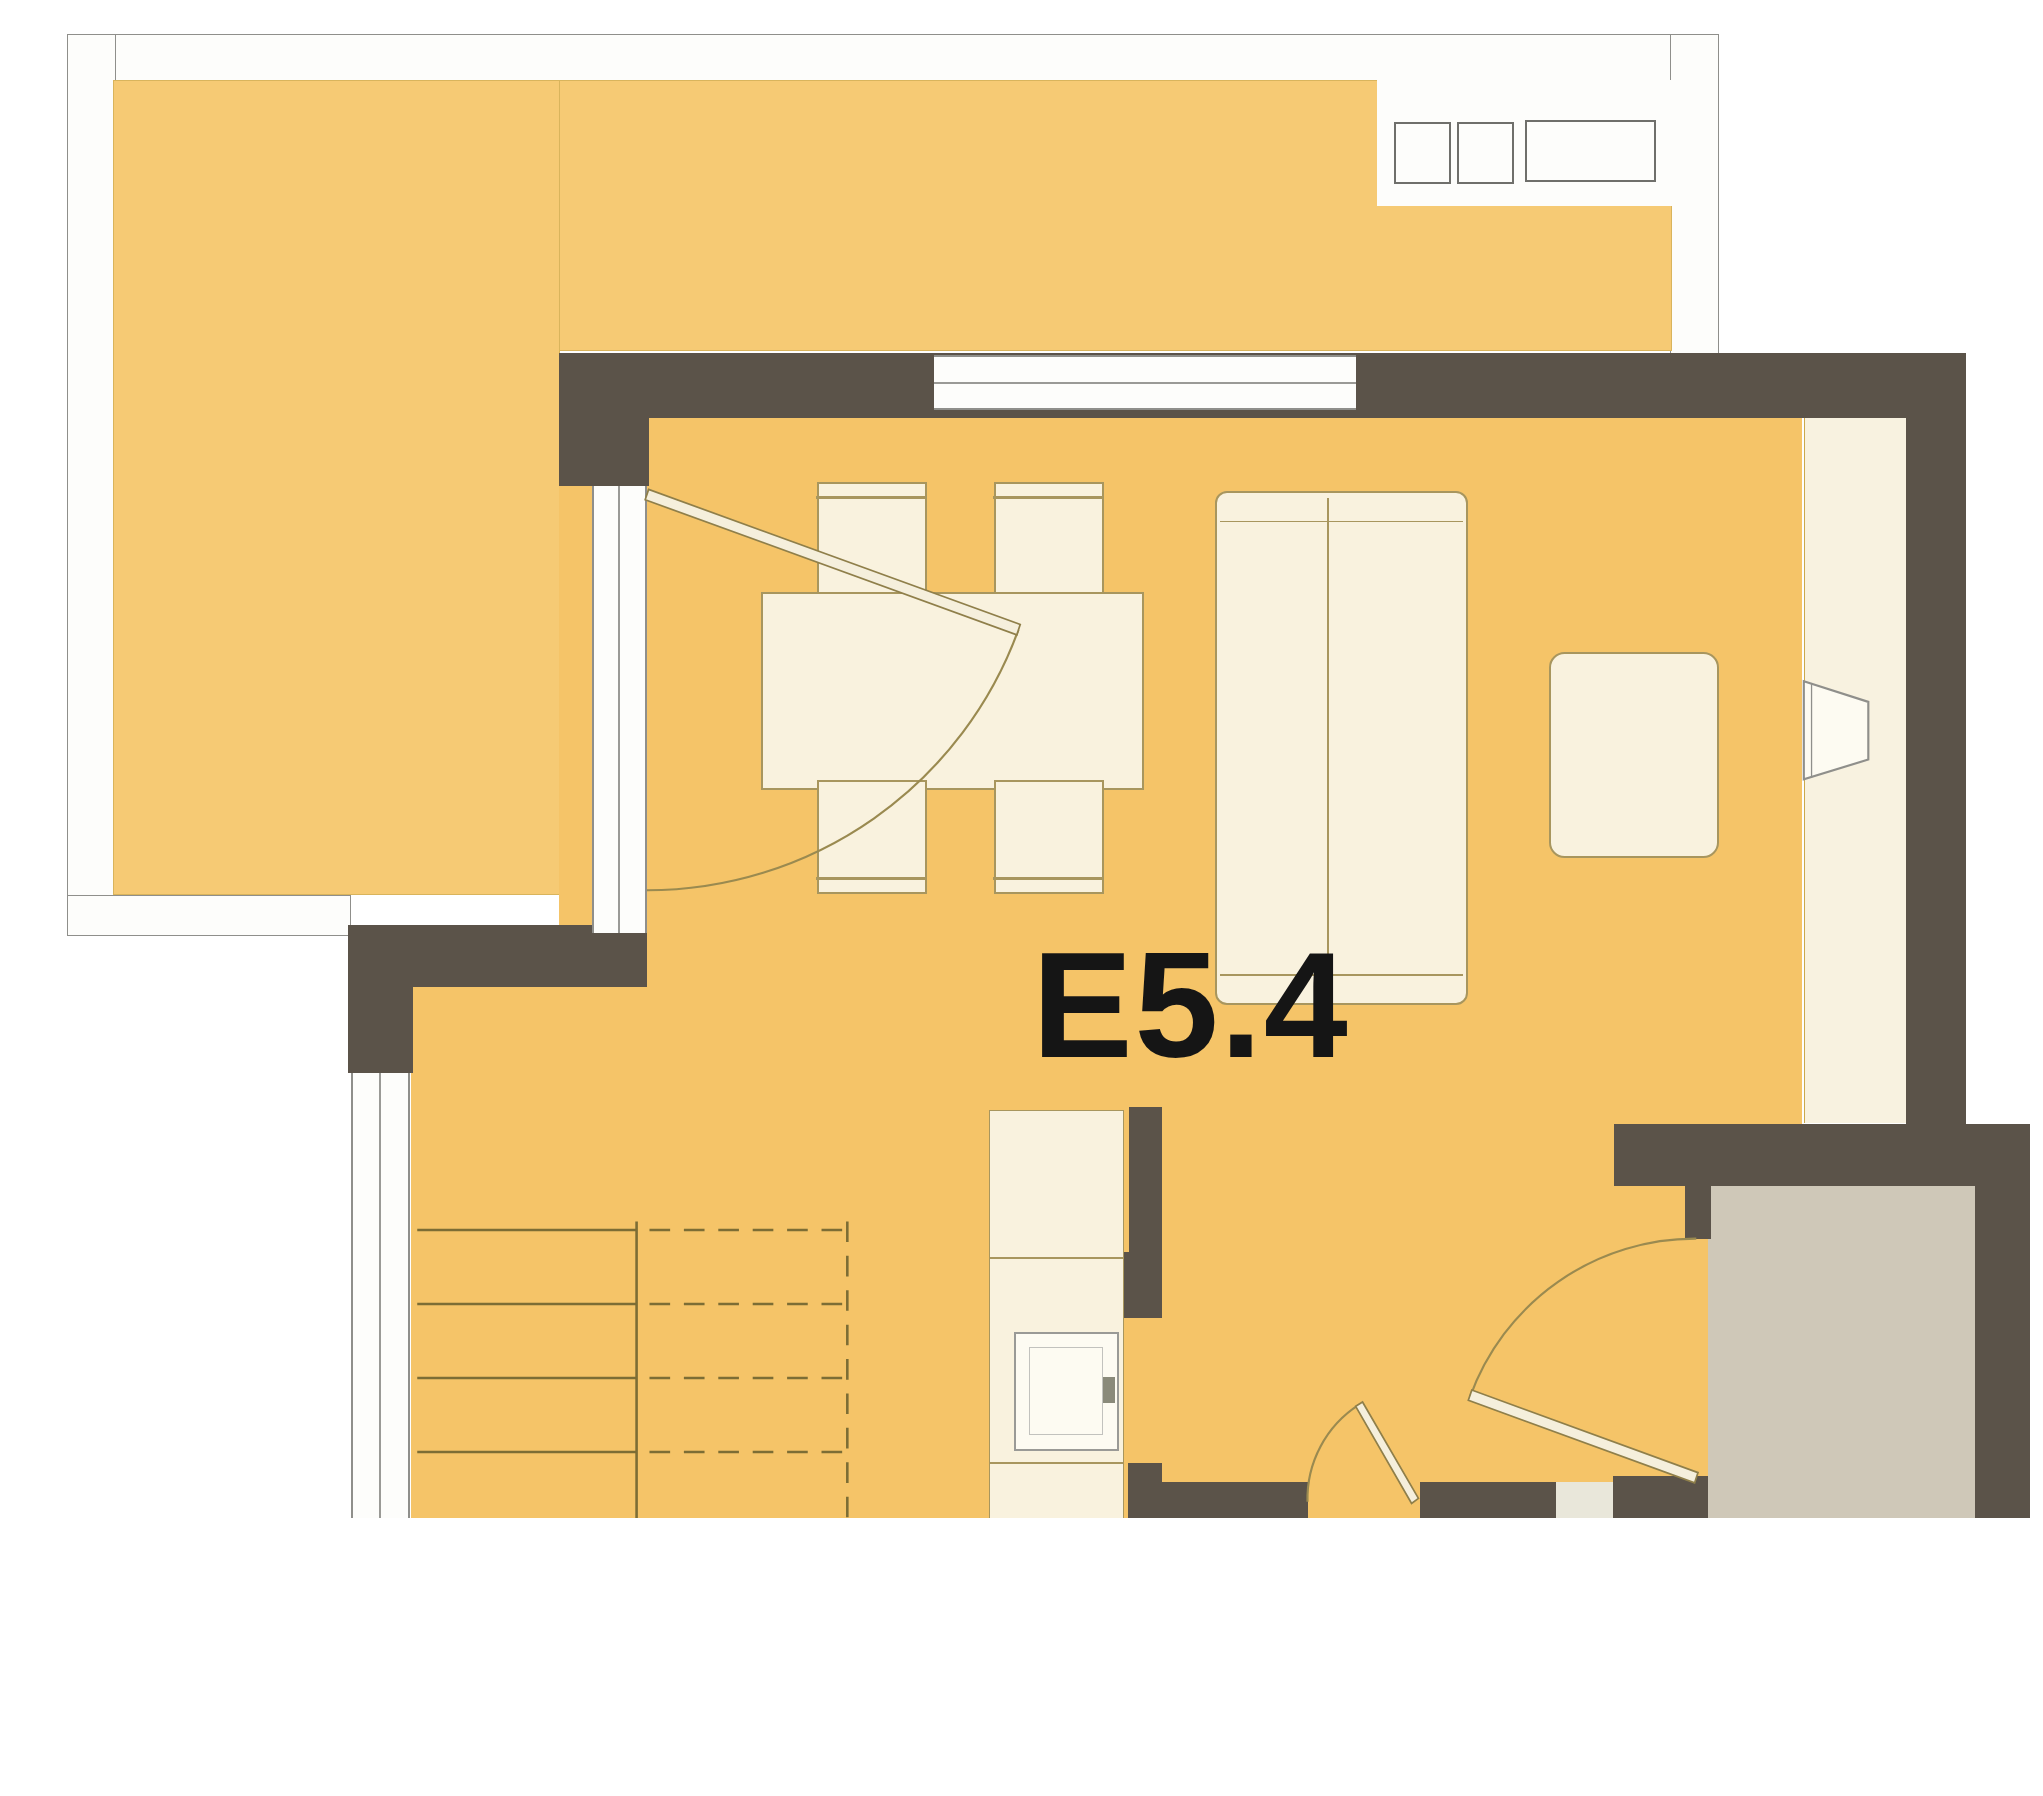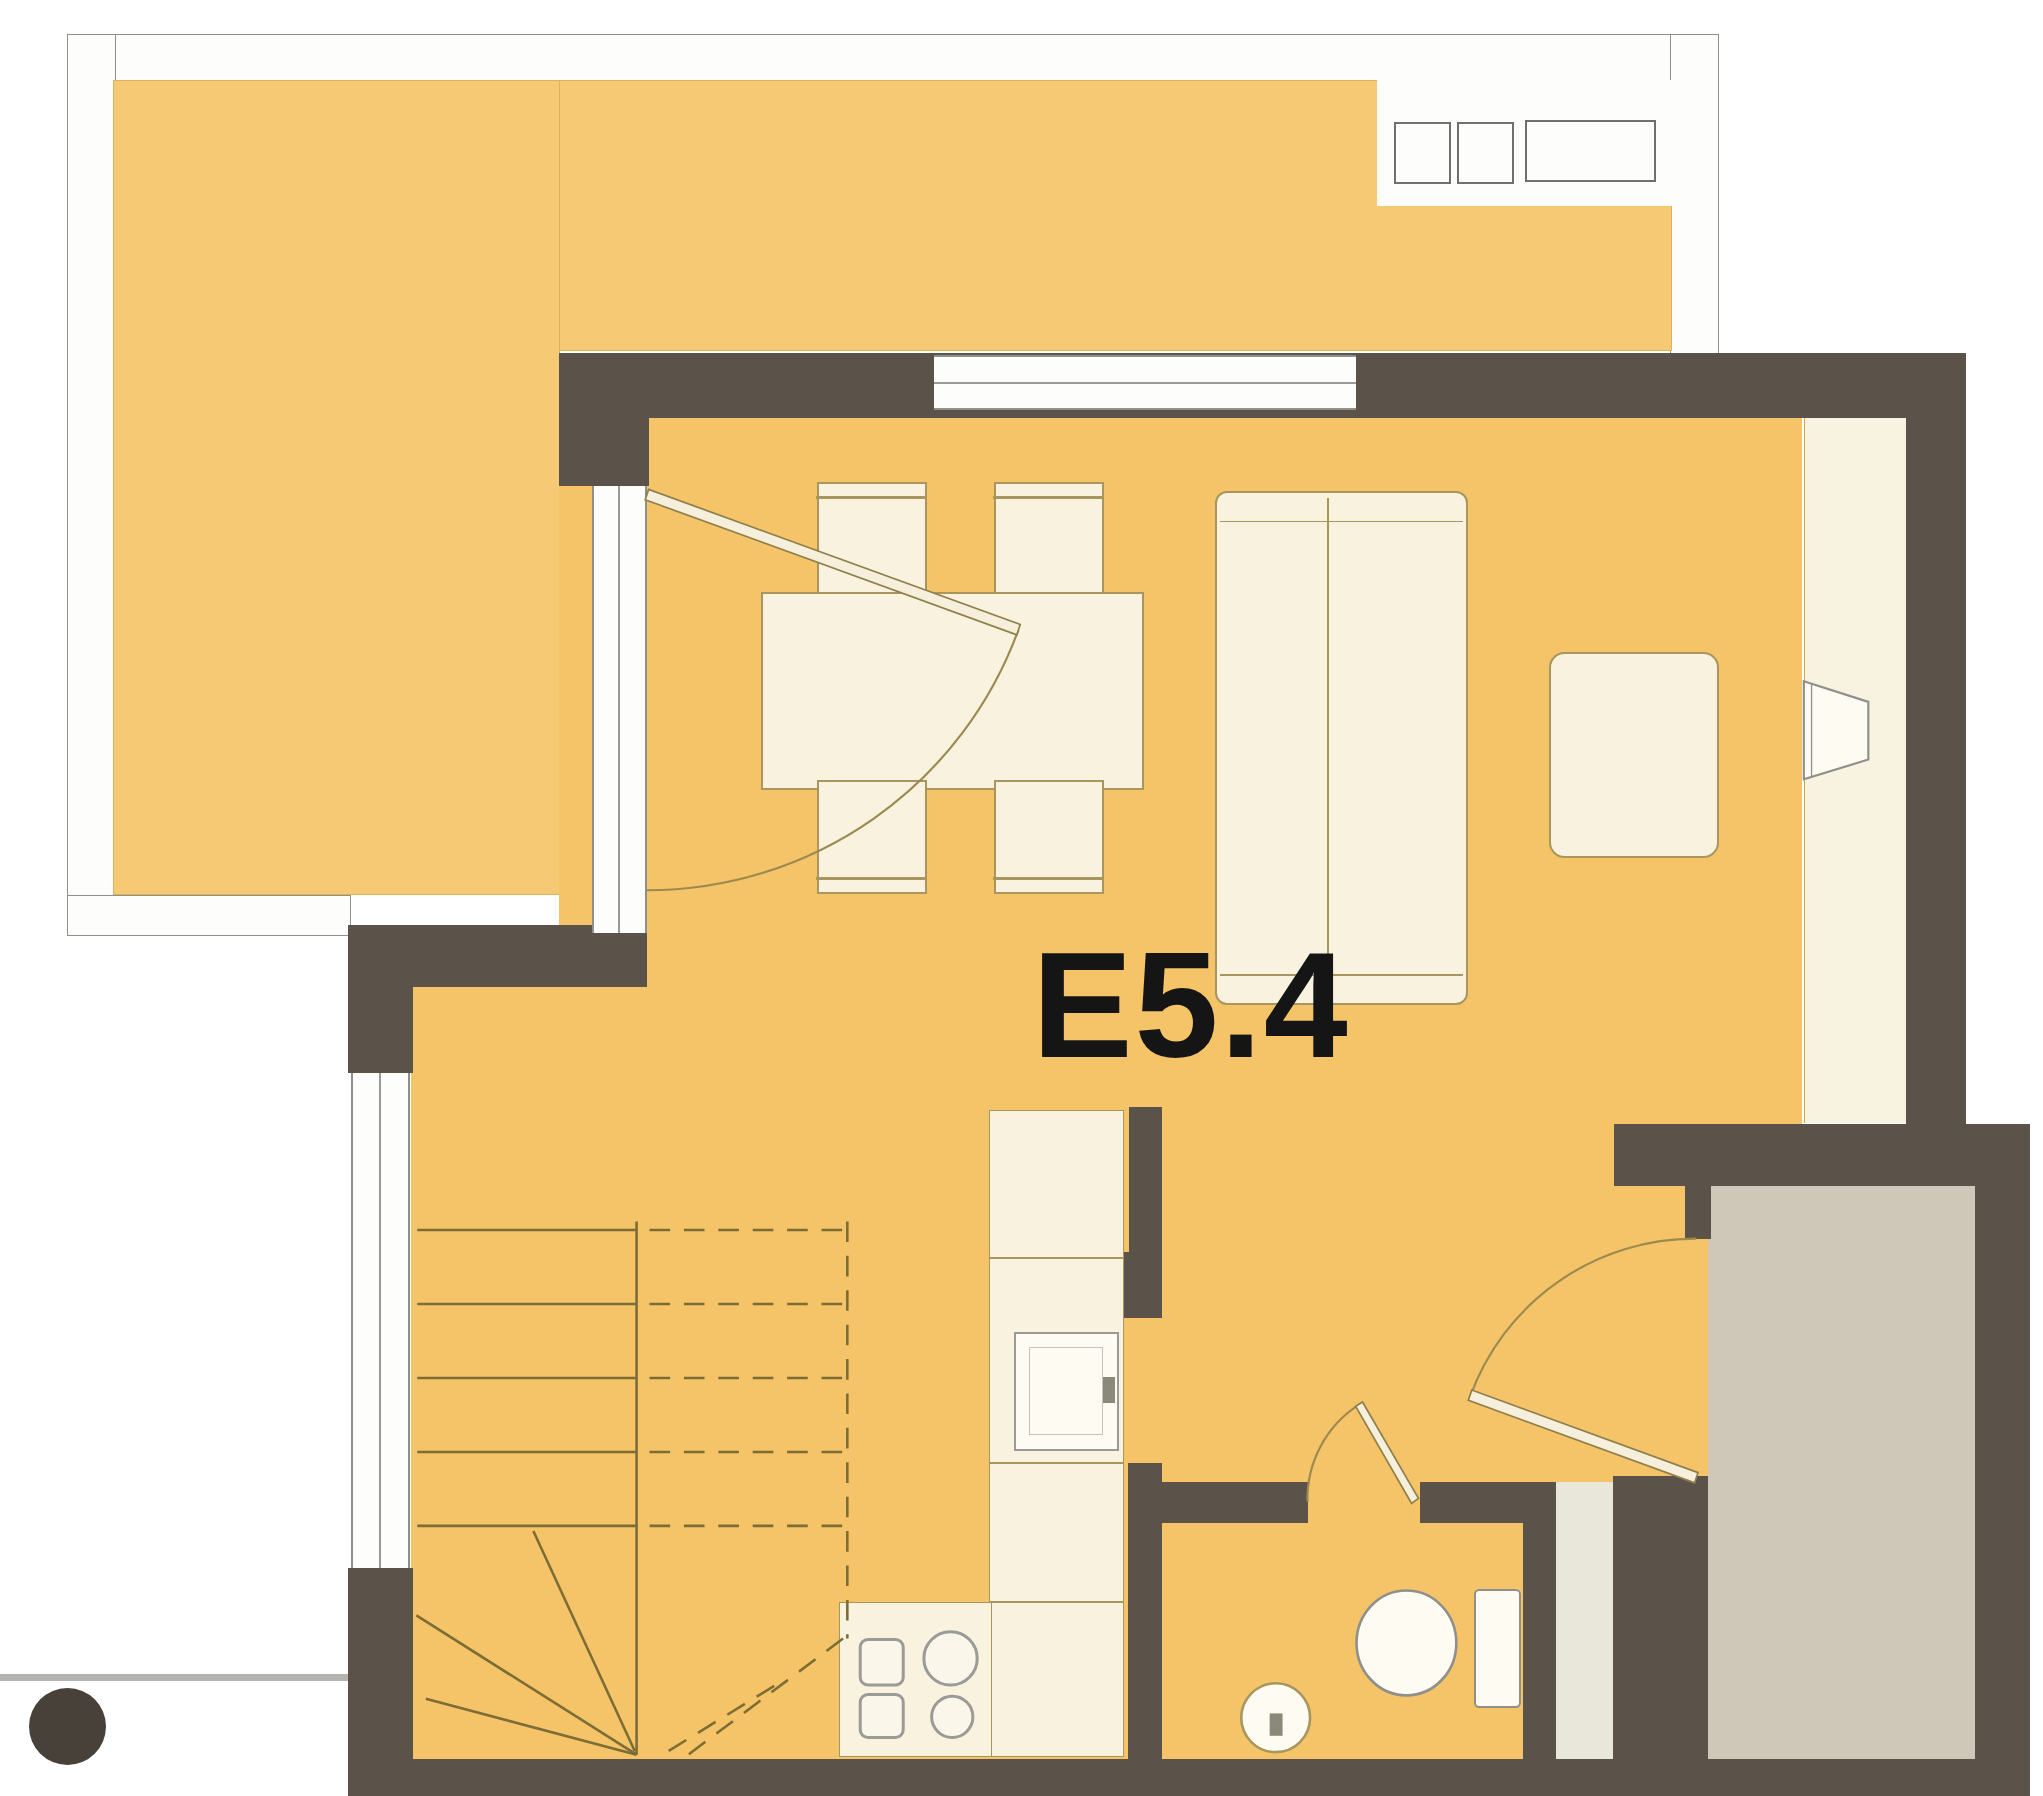--- a/index.html
+++ b/index.html
@@ -1,16 +1,16 @@
 <!DOCTYPE html>
 <html style="font-size:13.8px"><head>
 <meta charset="utf-8">
 <style>
   html,body{margin:0;padding:0;background:#ffffff;}
-  #plan{position:relative;width:2043px;height:1796px;background:#ffffff;overflow:hidden;
+  #plan{position:relative;width:2043px;height:1518px;background:#ffffff;overflow:hidden;
         font-family:"Liberation Sans",sans-serif;}
   #plan div{position:absolute;box-sizing:border-box;}
   .wall{background:#5b5349;}
   .deck{background:#f6ca74;border:1.7px solid #d9b45c;}
   .rail{background:#fdfdfb;border:1.7px solid #8f8f8b;}
   .floor{background:#f5c468;}
   .cream{background:#f8f2e0;border-left:1.7px solid #caa94e;}
   .shaft{background:#e9e7da;}
   .landing{background:#cfc8b8;}
   .furn{background:#f9f2de;border:2.6px solid #a8965e;}

